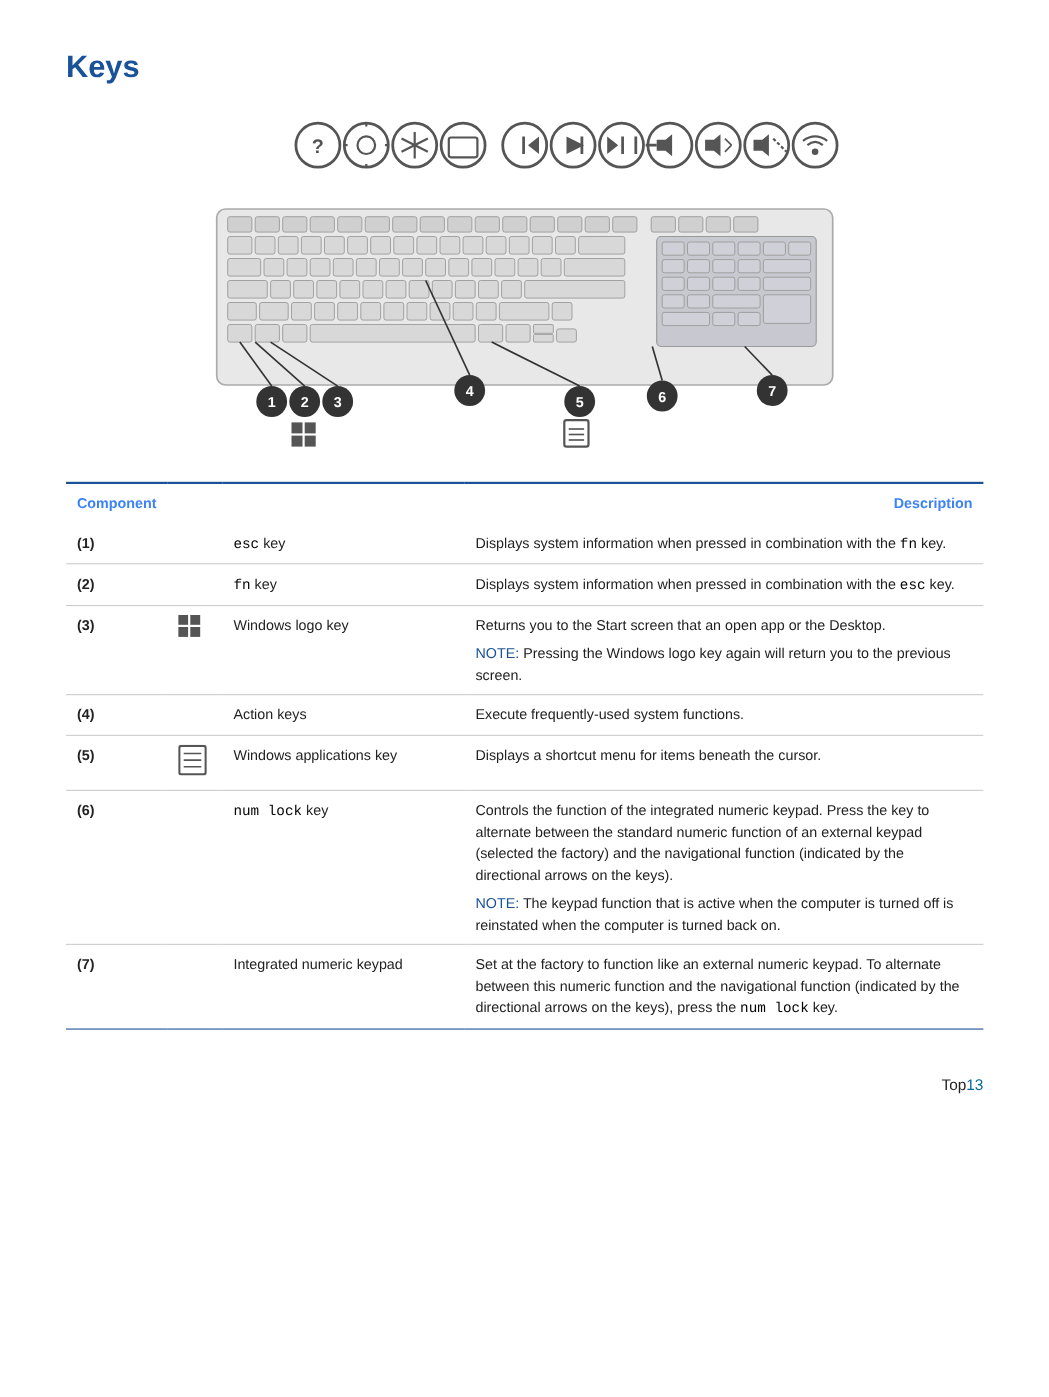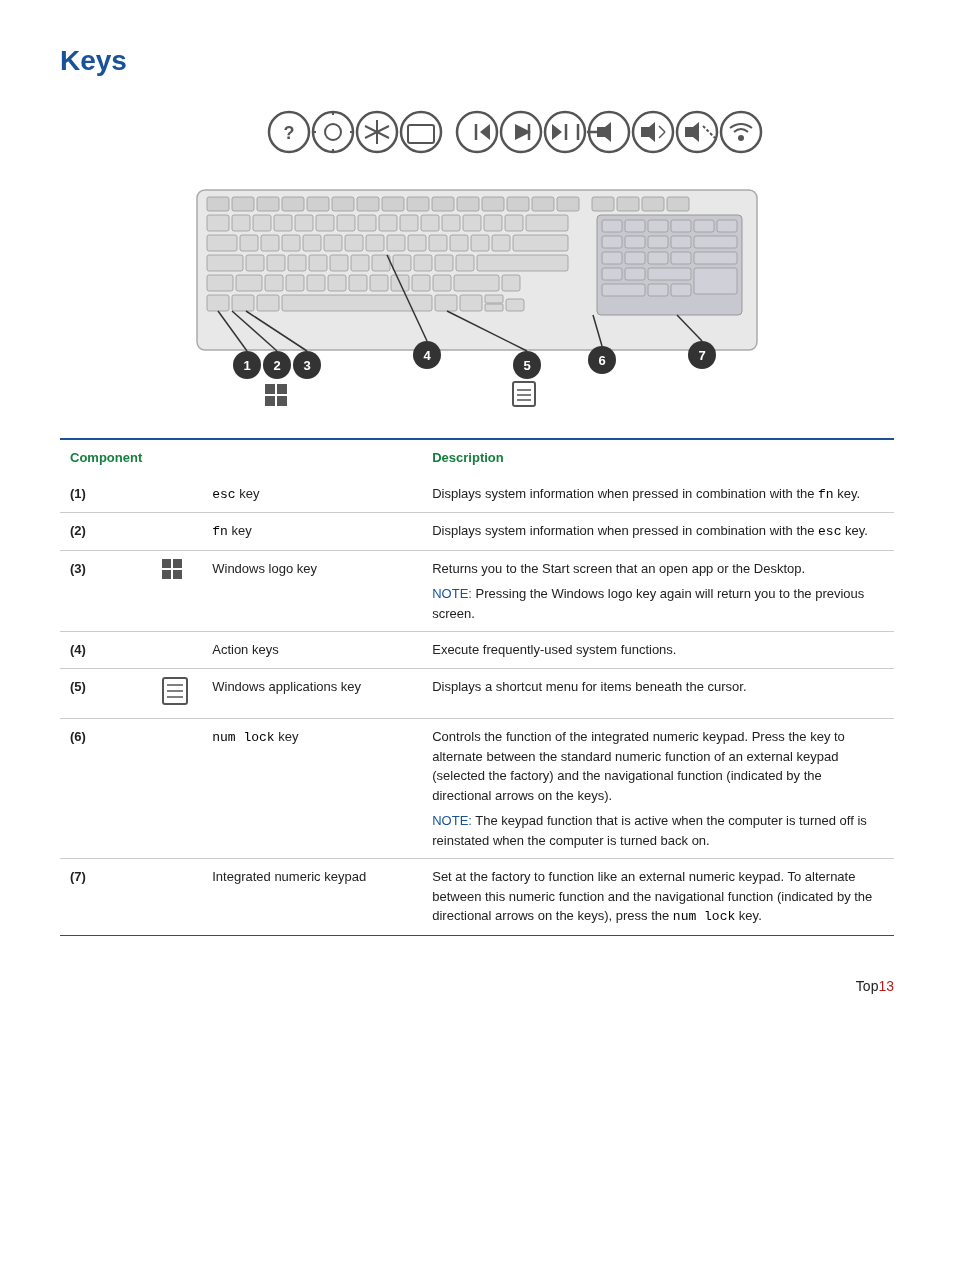--- a/index.html
+++ b/index.html
@@ -34,25 +34,25 @@
       width: 100%;
       border-collapse: collapse;
       border-top: 2px solid #1a5299;
       border-bottom: 1px solid #1a5299;
       margin-bottom: 40px;
     }
     .keys-table thead tr {
       border-bottom: 1px solid #1a5299;
     }
     .keys-table th {
-      text-align: left;
+      text-align: right;
       padding: 8px 10px;
       font-size: 13px;
       font-weight: bold;
-      color: #15803d;
+      color: #3b82f6;
     }
     .keys-table td {
       padding: 8px 10px;
       vertical-align: top;
       font-size: 13px;
     }
     .keys-table tr {
       border-bottom: 1px solid #cccccc;
     }
     .keys-table tr:last-child {
@@ -83,21 +83,21 @@
       display: flex;
       justify-content: flex-end;
       align-items: center;
       margin-top: 30px;
     }
     .footer-top {
       color: #222;
       font-size: 14px;
     }
     .footer-page {
-      color: #b91c1c;
+      color: #0369a1;
       font-size: 14px;
     }
   </style>
 </head>
 <body>
 
 <h1 class="page-title">Keys</h1>
 
 <div class="keyboard-diagram">
   <svg viewBox="0 0 680 310" xmlns="http://www.w3.org/2000/svg">

